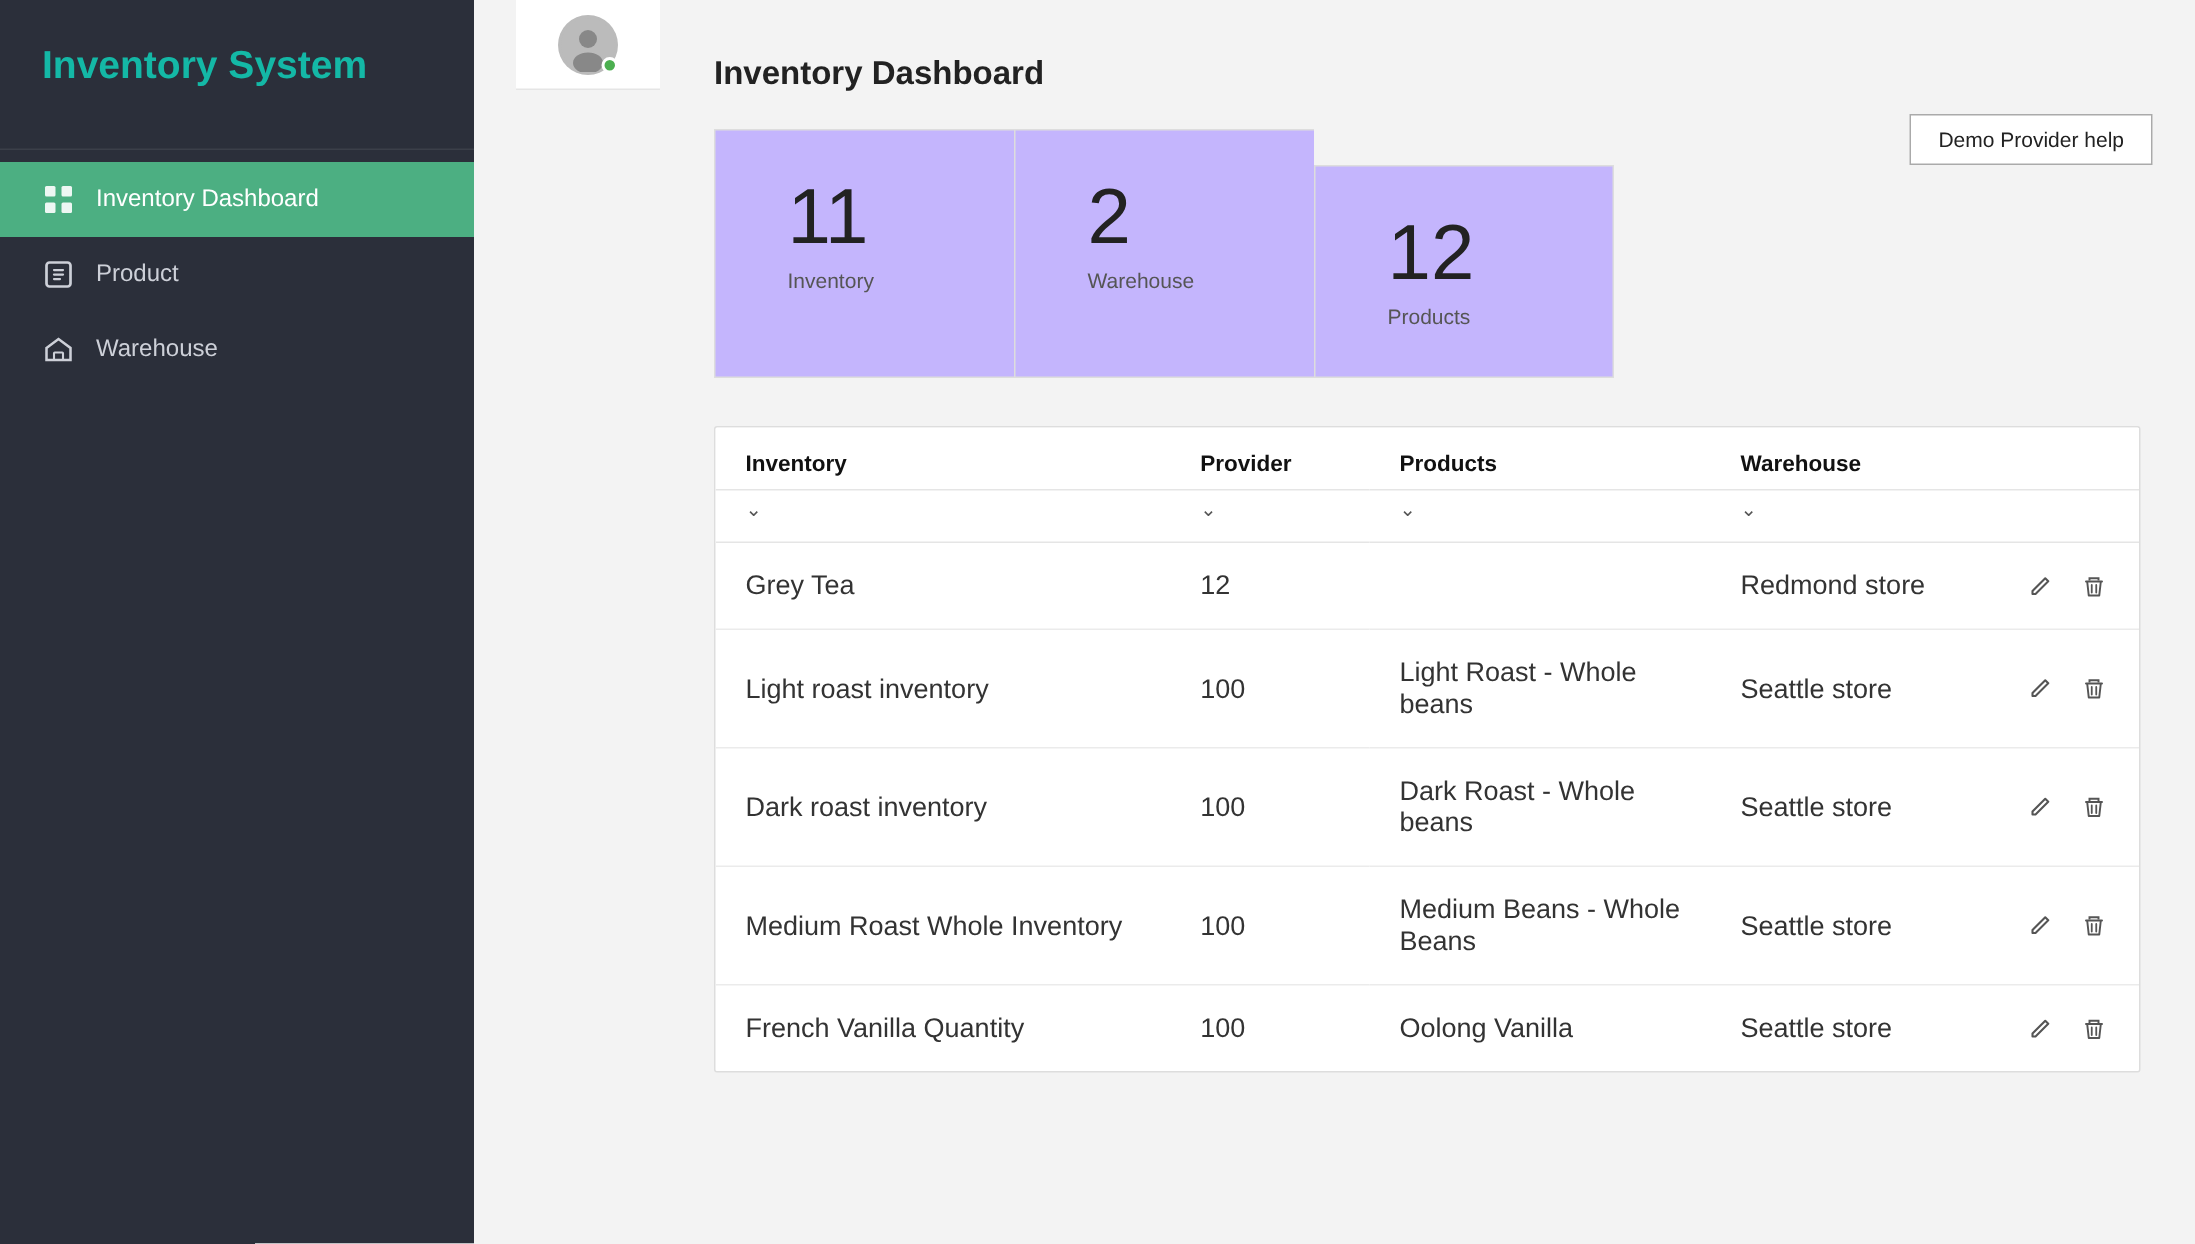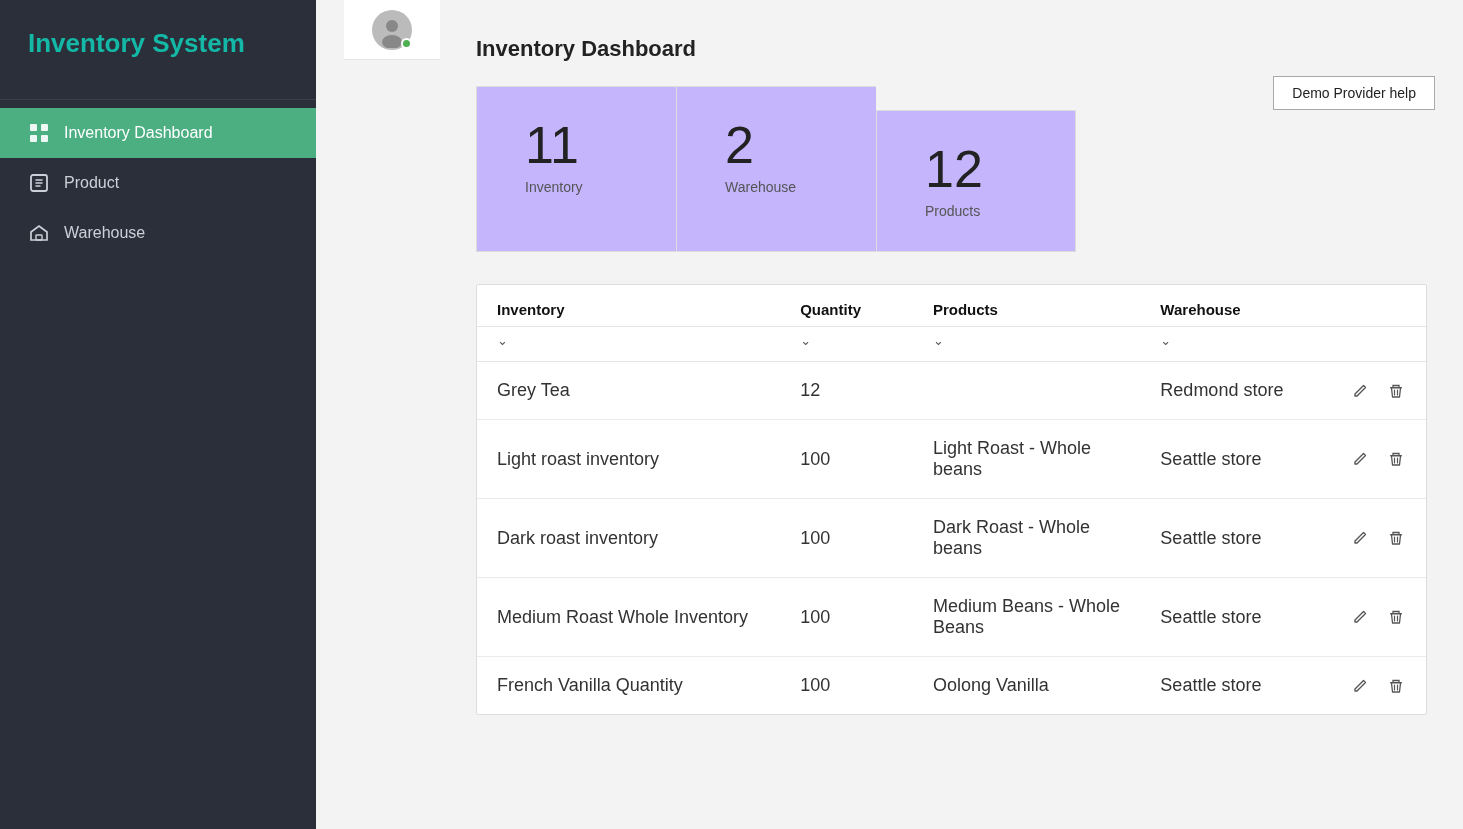--- a/index.html
+++ b/index.html
@@ -301,21 +301,21 @@
         <div class="stat-label">Products</div>
       </div>
 
     </div>
 
     <div class="table-wrap">
       <table>
         <thead>
           <tr>
             <th class="col-inventory">Inventory</th>
-            <th class="col-quantity">Quantity</th>
+            <th class="col-quantity">Provider</th>
             <th class="col-products">Products</th>
             <th class="col-warehouse">Warehouse</th>
             <th class="col-actions"></th>
           </tr>
           <tr class="filter-row">
             <td class="col-inventory">
               <span class="filter-chevron">⌄</span>
             </td>
             <td class="col-quantity">
               <span class="filter-chevron">⌄</span>

